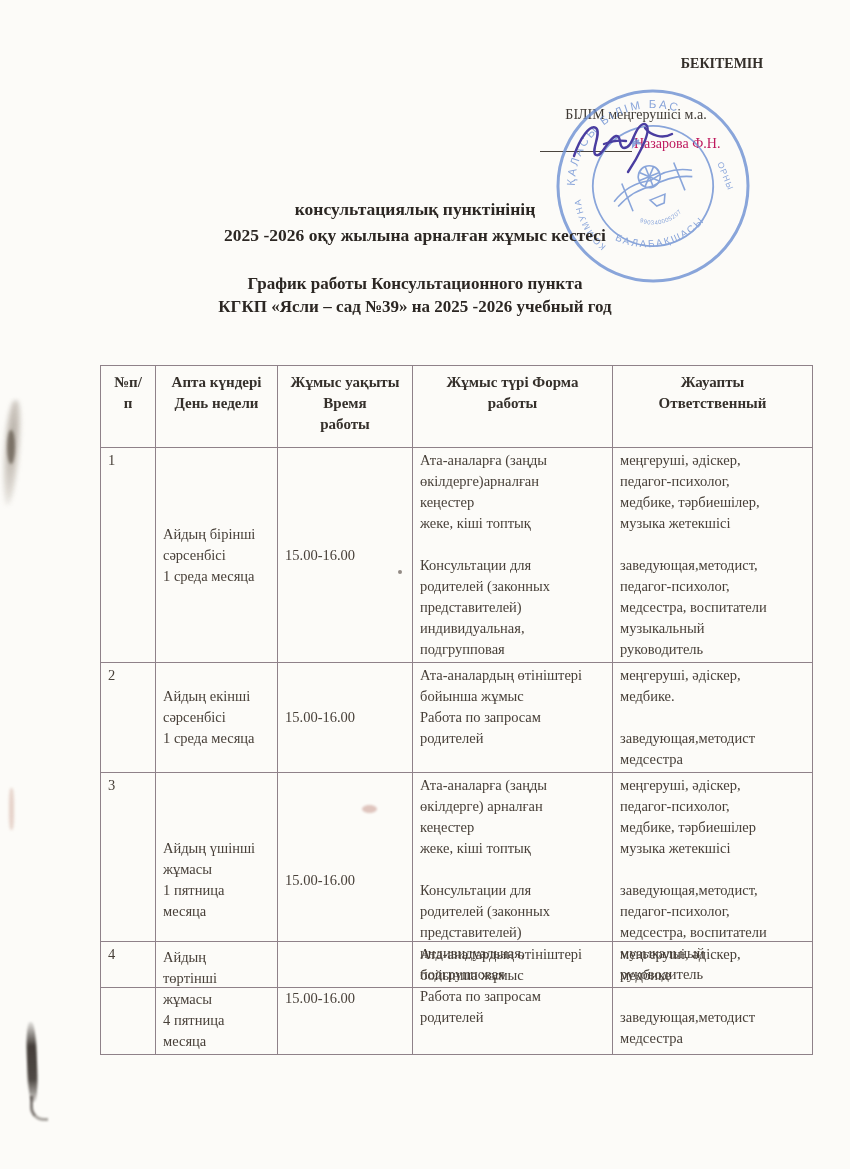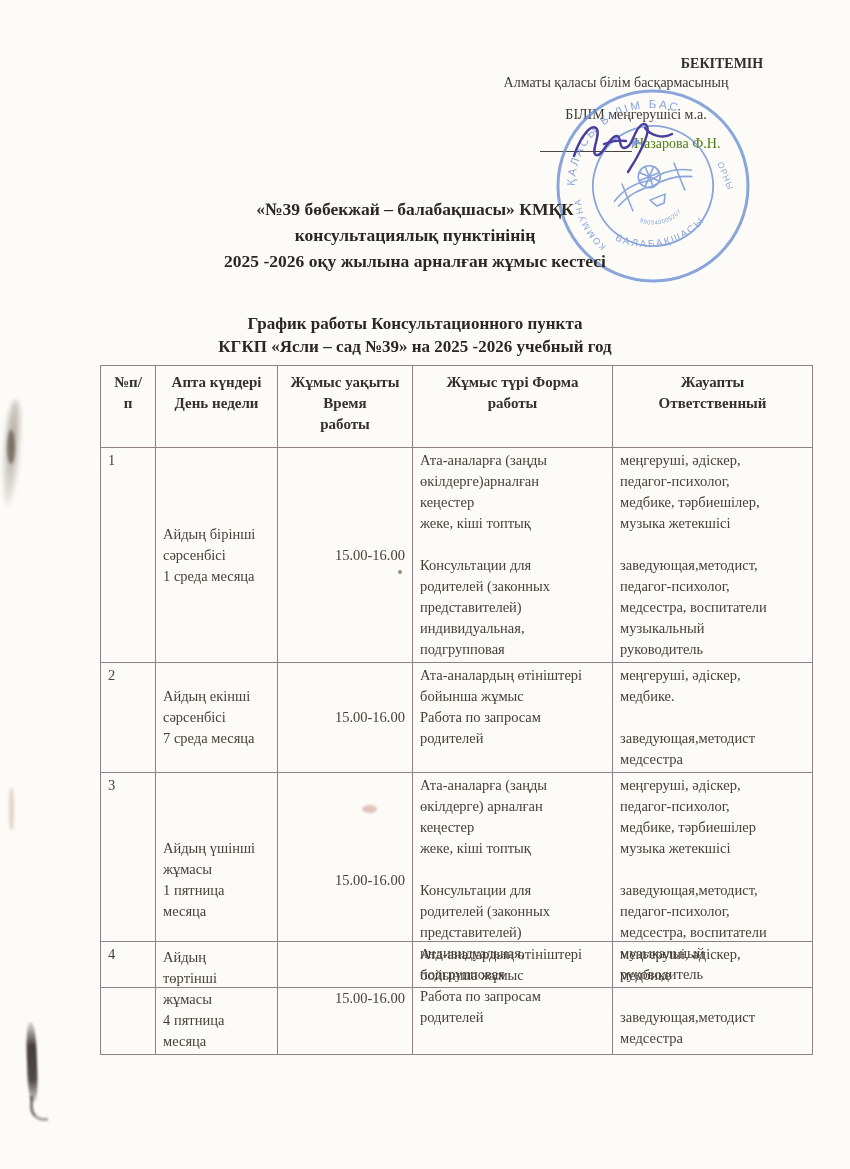--- a/index.html
+++ b/index.html
@@ -8,46 +8,46 @@
     background:#fcfbf8;
     font-family:"Liberation Serif","DejaVu Serif",serif;
     color:#453f3a; overflow:hidden;
   }
   
   .appr { position:absolute; text-align:center; font-size:14px; color:#3e3933; white-space:nowrap; }
   .appr-1 { top:56px;  left:622px; width:200px; font-weight:bold; font-size:14px; color:#332e29; }
   .appr-2 { top:75px;  left:441px; width:350px; }
   .appr-3 { top:91px;  left:435px; width:350px; }
   .appr-4 { top:107px; left:461px; width:350px; }
-  .sig-row { position:absolute; top:136px; left:540px; display:flex; align-items:flex-end; font-size:14px; color:#4d7c0f; }
+  .sig-row { position:absolute; top:136px; left:540px; display:flex; align-items:flex-end; font-size:14px; color:#be185d; }
   .sig-line { display:inline-block; width:92px; height:15px; border-bottom:1.4px solid #4a443e; margin-right:2px; }
   
   .stamp { position:absolute; left:553px; top:86px; width:200px; height:200px; opacity:.8; }
   .signature { position:absolute; left:568px; top:110px; width:118px; height:64px; }
   
   .titles { position:absolute; left:100px; top:196px; width:630px; text-align:center; color:#2c2723; }
   .title-kk div { font-weight:bold; font-size:17.5px; line-height:26px; }
-  .title-ru { margin-top:38px; }
+  .title-ru { margin-top:24px; }
   .title-ru div { font-weight:bold; font-size:17px; line-height:23px; }
   
   .tblwrap1 { position:absolute; left:100px; top:365px; }
   .tblwrap2 { position:absolute; left:100px; top:941px; }
   table.sched { border-collapse:collapse; table-layout:fixed; width:712px; }
   table.sched td, table.sched th {
     border:1px solid #8f8189; padding:2px 7px;
     font-size:14.5px; line-height:21px; color:#484039;
     white-space:pre-line; overflow:hidden;
   }
   table.sched th {
     font-size:15px; font-weight:bold; color:#35302b;
     text-align:center; vertical-align:top; padding-top:6px;
   }
   td.c-num  { vertical-align:top; text-align:left; padding-top:2px; font-size:15px; }
   td.c-day  { vertical-align:middle; padding-left:9px; }
-  td.c-time { vertical-align:middle; padding-left:11px;text-align:right; }
+  td.c-time { vertical-align:middle; padding-left:11px; }
   td.c-work { vertical-align:top; padding-top:5px; padding-left:9px; }
   td.c-resp { vertical-align:top; padding-top:5px; padding-left:9px; }
   
   .art { position:absolute; pointer-events:none; }
   .smudge-a { left:3px; top:400px; width:17px; height:106px;
     background:radial-gradient(ellipse at 50% 38%, rgba(95,80,64,.5), rgba(125,110,92,.22) 58%, transparent 78%);
     filter:blur(2px); border-radius:55% 45% 60% 50%; transform:rotate(4deg); }
   .smudge-a2 { left:7px; top:430px; width:8px; height:34px; background:rgba(70,58,46,.55); filter:blur(1.6px); border-radius:50%; }
   .streak-b { left:9px; top:788px; width:5px; height:42px; background:rgba(182,124,102,.32); filter:blur(1.5px); border-radius:40%; }
   .blob-c { left:27px; top:1022px; width:10px; height:80px;
@@ -58,21 +58,20 @@
     border-radius:0 0 0 14px; filter:blur(1px); }
   .mark-d { left:362px; top:805px; width:15px; height:8px; background:rgba(170,95,80,.35); filter:blur(1.3px); border-radius:50%; }
   .dot-e { left:398px; top:570px; width:4px; height:4px; background:rgba(75,64,56,.6); border-radius:50%; filter:blur(.4px); }
 </style>
 </head>
 <body>
 
 <div class="page">
 
   <div class="appr appr-1">БЕКІТЕМІН</div>
-  <div class="appr appr-2">Алматы қаласы білім басқармасының</div>
   <div class="appr appr-4">БІЛІМ меңгерушісі м.а.</div>
   <div class="sig-row">
     <span class="sig-line"></span>
     <span>Назарова Ф.Н.</span>
   </div>
 
   <svg class="stamp" viewBox="0 0 200 200">
     <g transform="rotate(-22 100 100)" fill="none" stroke="#6d90d3">
       <circle cx="100" cy="100" r="95" stroke-width="3"></circle>
       <circle cx="100" cy="100" r="60" stroke-width="1.8"></circle>
@@ -115,21 +114,20 @@
   <svg class="signature" viewBox="0 0 118 64">
     <g fill="none" stroke="#4a3da0" stroke-width="2.4" stroke-linecap="round">
       <path d="M 6,46 C 12,28 22,14 28,18 C 34,23 22,42 28,45 C 34,48 40,28 48,26 C 54,25 50,38 56,38 C 62,38 64,30 68,22 C 72,14 77,12 79,16 C 83,24 68,50 60,62"></path>
       <path d="M 77,18 C 83,26 95,29 104,24"></path>
       <path d="M 36,34 C 44,31 52,30 58,31"></path>
     </g>
   </svg>
 
   <div class="titles">
     <div class="title-kk">
-      <div>«№39 бөбекжай – балабақшасы» КМҚК</div>
       <div>консультациялық пунктінінің</div>
       <div>2025 -2026 оқу жылына арналған  жұмыс кестесі</div>
     </div>
     <div class="title-ru">
       <div>График работы Консультационного пункта</div>
       <div>КГКП «Ясли – сад №39»   на 2025 -2026 учебный год</div>
     </div>
   </div>
 
   <div class="tblwrap1">
@@ -179,21 +177,21 @@
 заведующая,методист,
 педагог-психолог,
 медсестра, воспитатели
 музыкальный
 руководитель</td>
       </tr>
       <tr style="height:98px">
         <td class="c-num">2</td>
         <td class="c-day">Айдың екінші
 сәрсенбісі
-7 среда месяца</td>
+1 среда месяца</td>
         <td class="c-time">15.00-16.00</td>
         <td class="c-work">Ата-аналардың өтініштері
 бойынша жұмыс
 Работа по запросам
 родителей</td>
         <td class="c-resp">меңгеруші, әдіскер,
 медбике.
 
 заведующая,методист
 медсестра</td>

